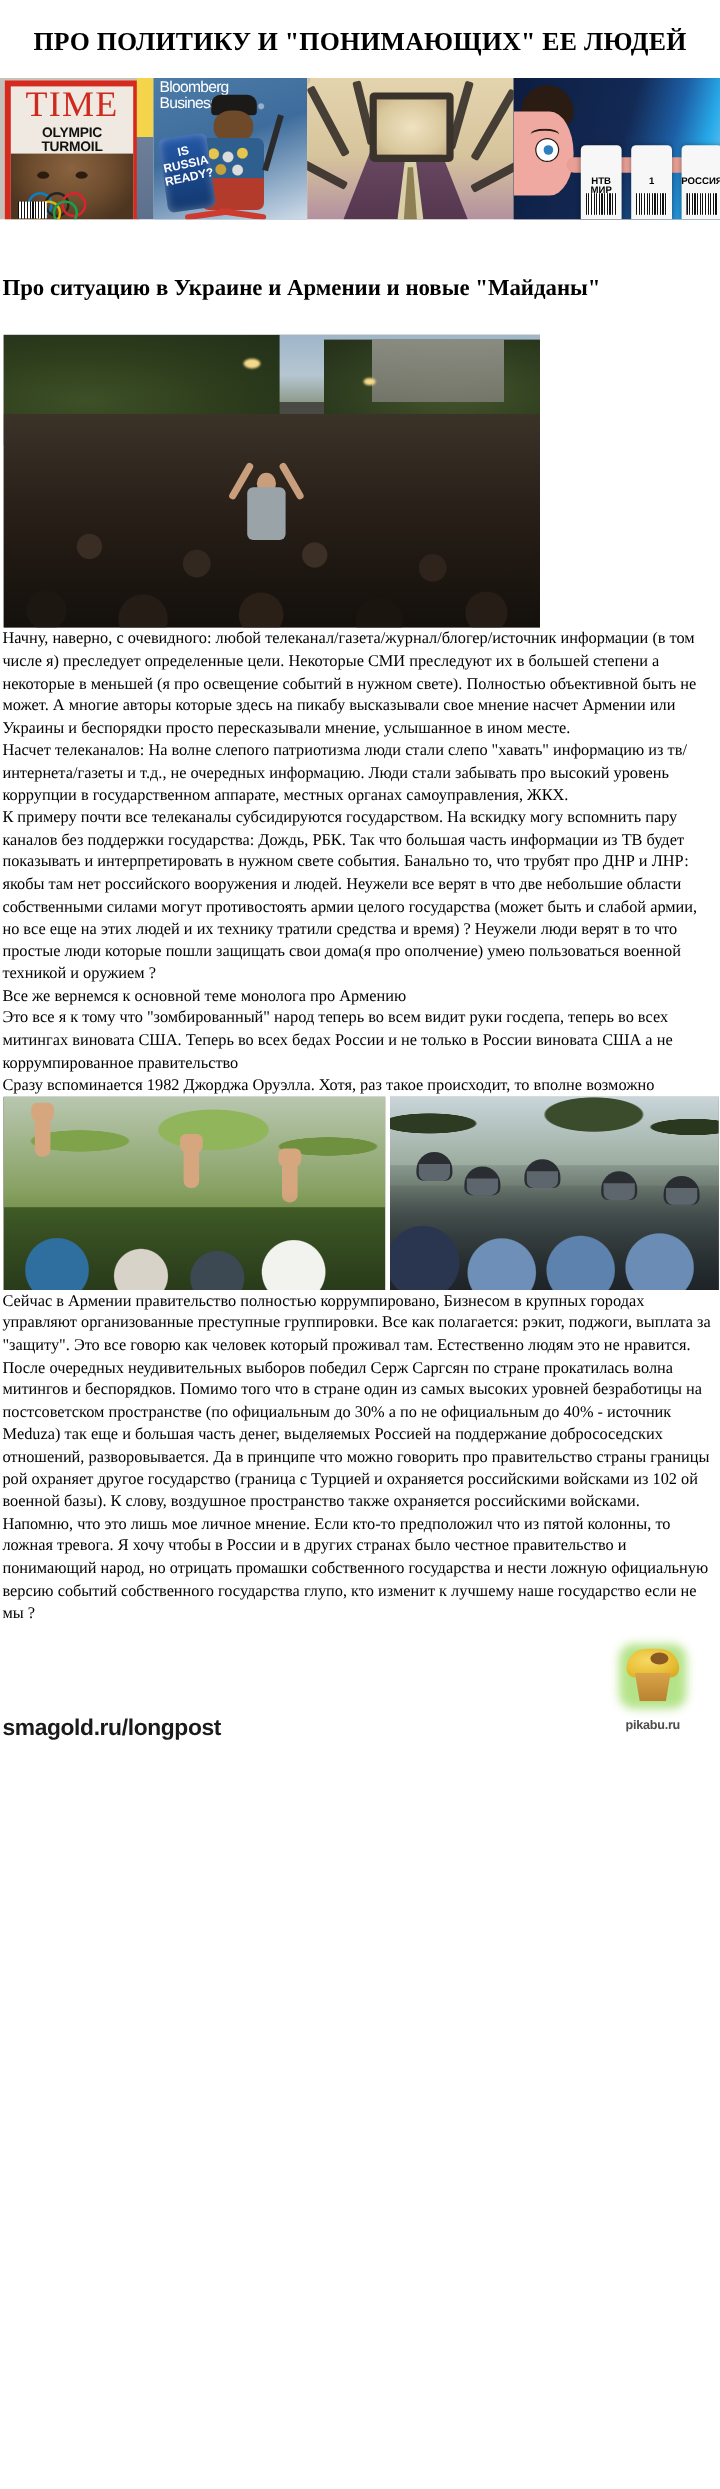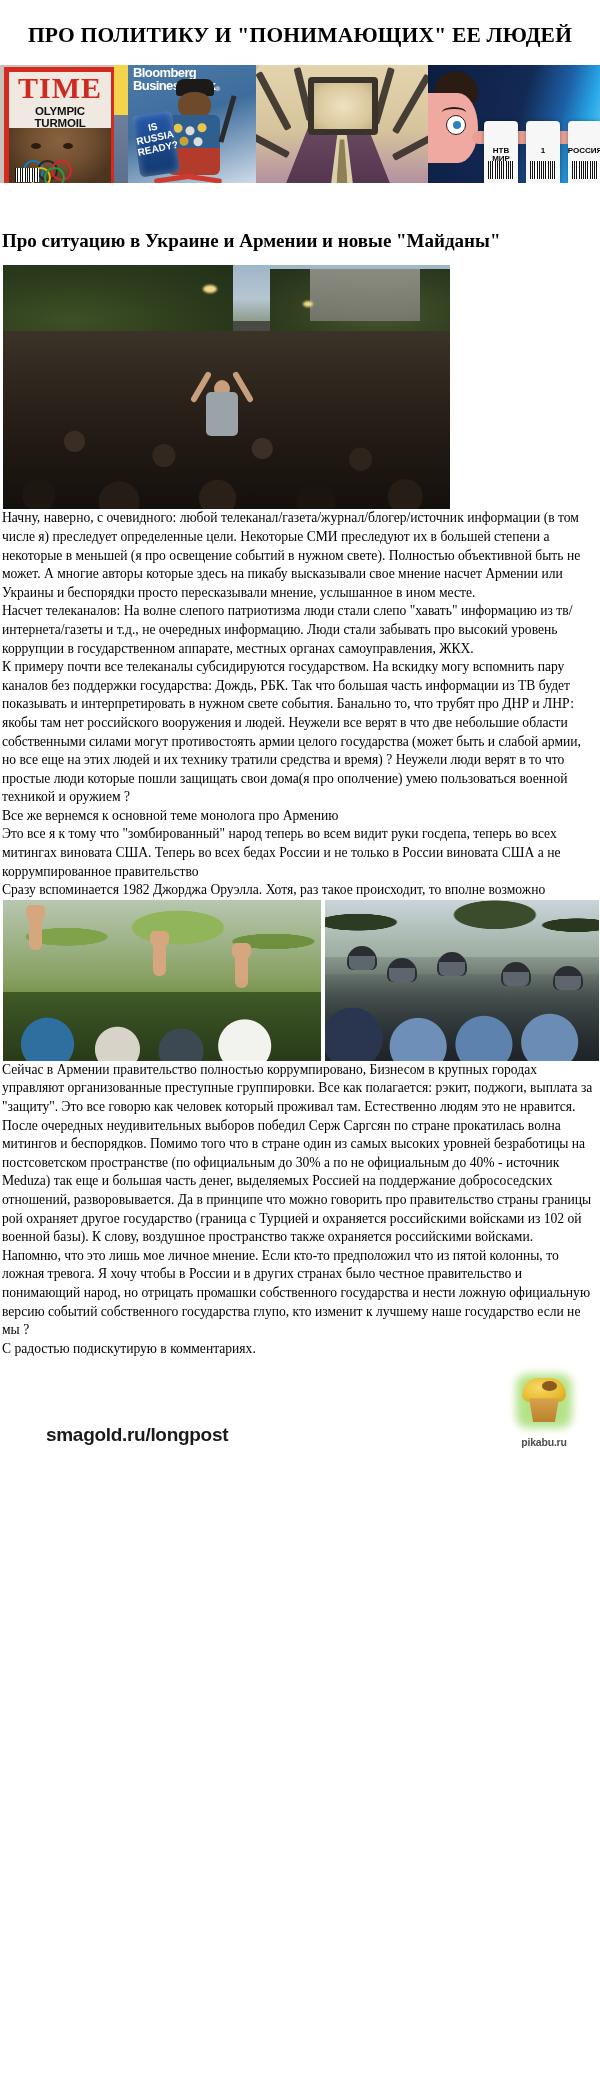--- a/index.html
+++ b/index.html
@@ -45,21 +45,21 @@
   .c-time { width: 128px; background: #c6c1bb; }
   .time-cover {
     position: absolute; left: 4px; top: 2px; right: 12px; bottom: -6px;
     background: #efe9e2;
     border: 5px solid #d52b1e;
   }
   .time-masthead {
     font-family: "Liberation Serif", serif;
     color: #cf2a20;
     font-size: 30px;
-    font-weight: bold;
+    font-weight: normal;
     letter-spacing: 1px;
     text-align: center;
     line-height: 30px;
     margin-top: 1px;
   }
   .time-head {
     font-family: "Liberation Sans", sans-serif;
     font-weight: bold;
     font-size: 11.5px;
     text-align: center;
@@ -111,21 +111,21 @@
     position: absolute; inset: 0;
     background:
       radial-gradient(circle at 18% 82%, rgba(255,255,255,.55) 0 3px, transparent 4px),
       radial-gradient(circle at 70% 20%, rgba(255,255,255,.45) 0 2px, transparent 3px),
       radial-gradient(circle at 40% 55%, rgba(255,255,255,.4) 0 2px, transparent 3px),
       linear-gradient(160deg, #4d7ba7 0%, #3e6d9d 45%, #cfdce8 100%);
   }
   .bloom-logo {
     position: absolute; left: 5px; top: 2px;
     font-family: "Liberation Sans", sans-serif;
-    font-weight: bold; font-size: 13px; line-height: 12.5px;
+    font-weight: normal; font-size: 13px; line-height: 12.5px;
     color: #ffffff; letter-spacing: -0.6px;
   }
   .bear-soldier {
     position: absolute; left: 36px; top: 14px; width: 62px; height: 100px;
   }
   .bs-hat { position: absolute; left: 12px; top: 0; width: 38px; height: 17px; background: #1c1a18; border-radius: 8px 8px 3px 3px; }
   .bs-face { position: absolute; left: 14px; top: 13px; width: 33px; height: 27px; background: #6f4a2a; border-radius: 45%; }
   .bs-body { position: absolute; left: 4px; top: 36px; width: 52px; height: 60px; background: linear-gradient(#2e5f8e 0 55%, #b23b2c 55% 100%); border-radius: 6px; }
   .bs-medals {
     position: absolute; left: 10px; top: 44px; width: 40px; height: 26px;
@@ -225,21 +225,21 @@
     position: absolute; left: 4px; bottom: 4px; right: 4px; height: 18px;
     background: repeating-linear-gradient(90deg, #111 0 1px, #fff 1px 2.2px);
   }
   .ch1 { left: 56px; } .ch2 { left: 98px; } .ch3 { left: 140px; }
 
   
   .section-heading {
     font-family: "Liberation Serif", "DejaVu Serif", serif;
     font-size: 19px;
     line-height: 24px;
-    margin: 46px 2px 12px 2px;
+    margin: 46px 2px 26px 2px;
     white-space: nowrap;
   }
 
   
   .photo {
     position: relative;
     overflow: hidden;
     background: #4a4a44;
   }
   .photo-crowd { width: 447px; height: 244px; margin: 0 0 0 3px; }
@@ -339,27 +339,26 @@
   .blk-lg { margin-top: 34px; }
   .blk-sm { margin-top: 12px; }
 
   
   .footer {
     position: relative;
     height: 84px;
     margin-top: 16px;
   }
   .site-url {
-    position: absolute; left: 2px; bottom: 12px;
+    position: absolute; left: 2px; bottom: 2px;
     font-family: "Liberation Sans", "DejaVu Sans", sans-serif;
     font-weight: bold;
     font-size: 19px;
     letter-spacing: -0.3px;
     color: #1a1a1a;
-    margin-left: 44px;
   }
   .pikabu {
     position: absolute; right: 24px; top: 0; width: 64px; height: 74px;
   }
   .muffin { position: absolute; left: 8px; top: 4px; width: 48px; height: 46px; }
   .muffin .glow { position: absolute; inset: -4px; background: #8dd44a; border-radius: 12px; filter: blur(4px); opacity: .65; }
   .muffin .top { position: absolute; left: 2px; top: 0; width: 44px; height: 24px;
     background: radial-gradient(ellipse at 40% 40%, #f6d964 0%, #e8bd33 60%, #cf9f1e 100%);
     border-radius: 22px 22px 10px 10px; }
   .muffin .hole { position: absolute; left: 22px; top: 3px; width: 15px; height: 10px;
@@ -518,21 +517,20 @@
       <span class="helmet" style="left:22px;top:46px;"></span>
       <span class="helmet" style="left:62px;top:58px;"></span>
       <span class="helmet" style="left:112px;top:52px;"></span>
       <span class="helmet" style="left:176px;top:62px;"></span>
       <span class="helmet" style="left:228px;top:66px;"></span>
     </div>
   </div>
 
   <p class="body">Сейчас в Армении правительство полностью коррумпировано, Бизнесом в крупных городах управляют организованные преступные группировки. Все как полагается: рэкит, поджоги, выплата за "защиту". Это все говорю как человек который проживал там. Естественно людям это не нравится. После очередных неудивительных выборов победил Серж Саргсян по стране прокатилась волна митингов и беспорядков. Помимо того что в стране один из самых высоких уровней безработицы на постсоветском пространстве (по официальным до 30% а по не официальным до 40% - источник Meduza) так еще и большая часть денег, выделяемых Россией на поддержание добрососедских отношений, разворовывается. Да в принципе что можно говорить про правительство страны границы рой охраняет другое государство (граница с Турцией и охраняется российскими войсками из 102 ой военной базы). К слову,  воздушное пространство также охраняется российскими войсками.</p>
   <p class="body blk-lg">Напомню, что это лишь мое личное мнение. Если кто-то предположил что из пятой колонны, то ложная тревога. Я хочу чтобы в России и в других странах было честное правительство и понимающий народ, но отрицать промашки собственного государства и нести ложную официальную версию событий собственного государства глупо, кто изменит к лучшему наше государство если не мы ?</p>
-  <p class="body blk-lg">С радостью подискутирую в комментариях.</p>
 
   <div class="footer">
     <div class="site-url">smagold.ru/longpost</div>
     <div class="pikabu">
       <div class="muffin">
         <span class="glow"></span>
           <span class="top"></span>
           <span class="hole"></span>
           <span class="cup"></span>
       </div>

